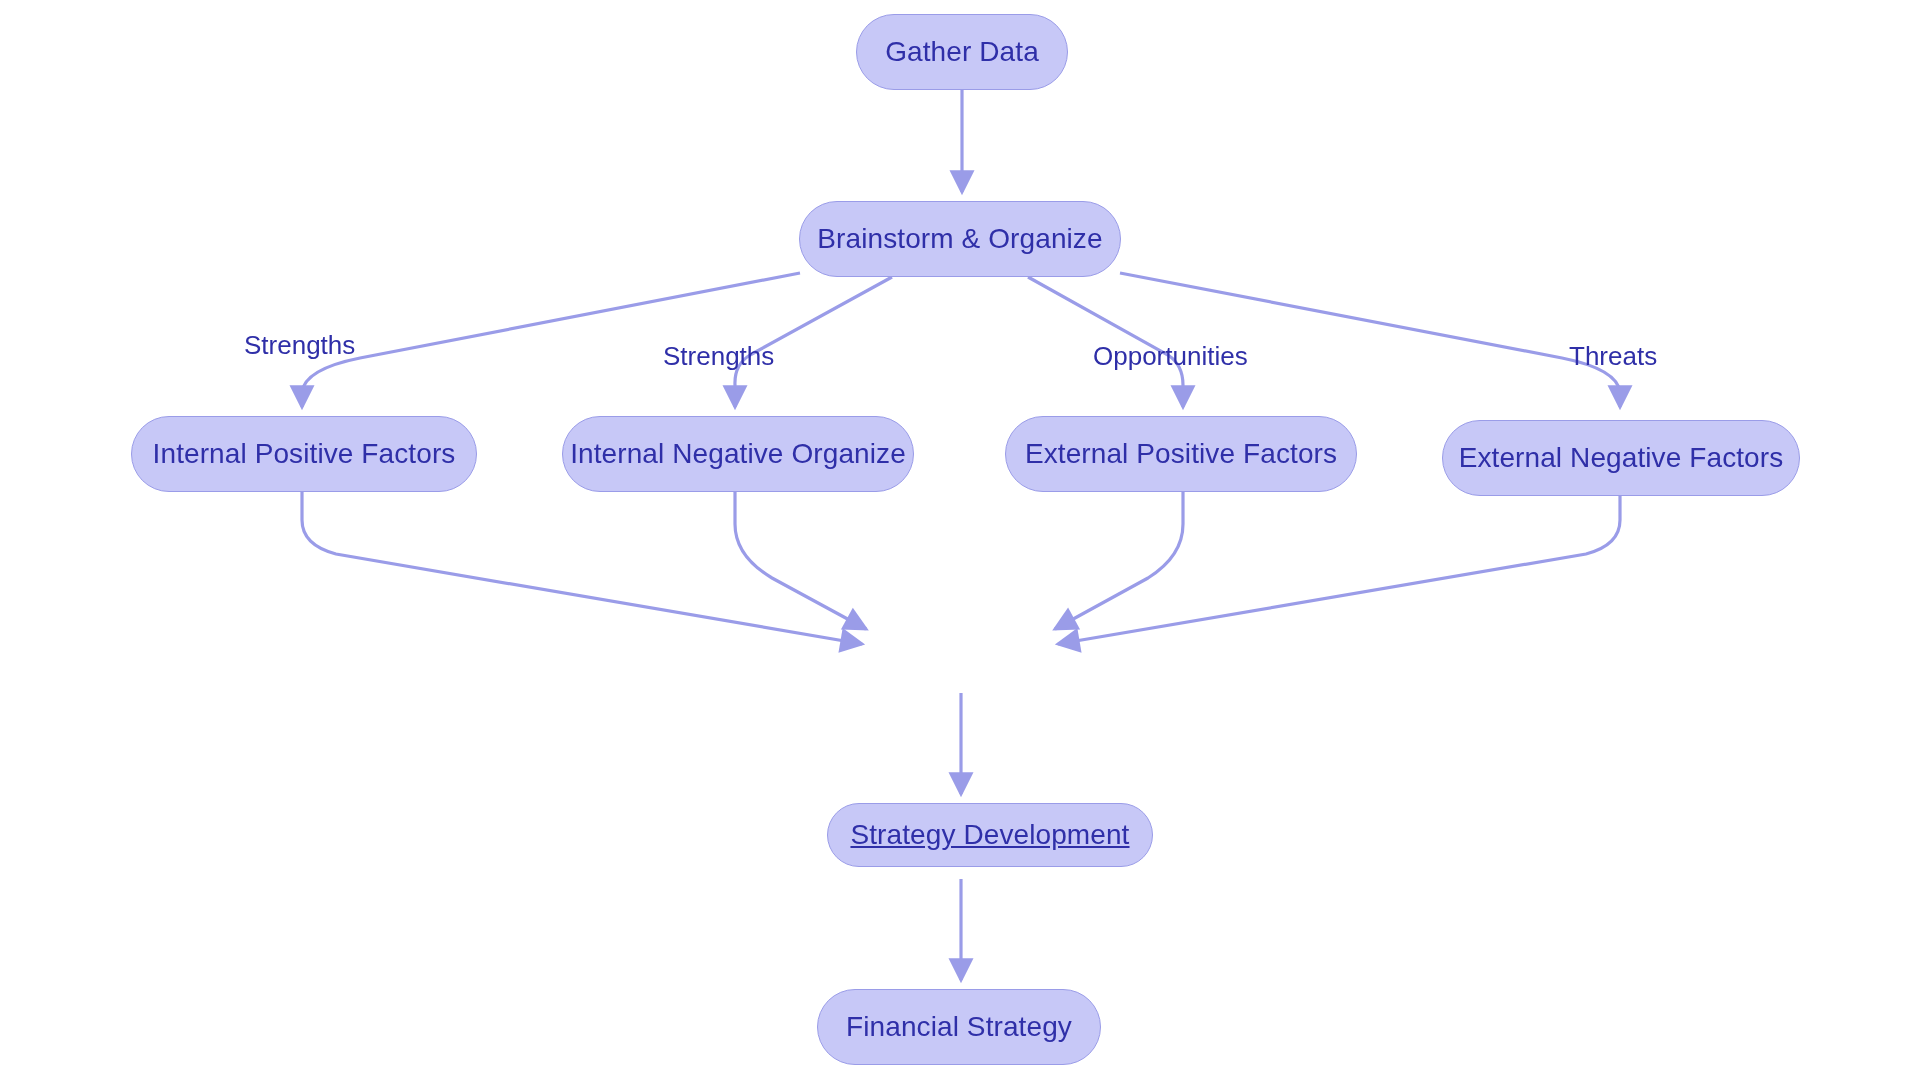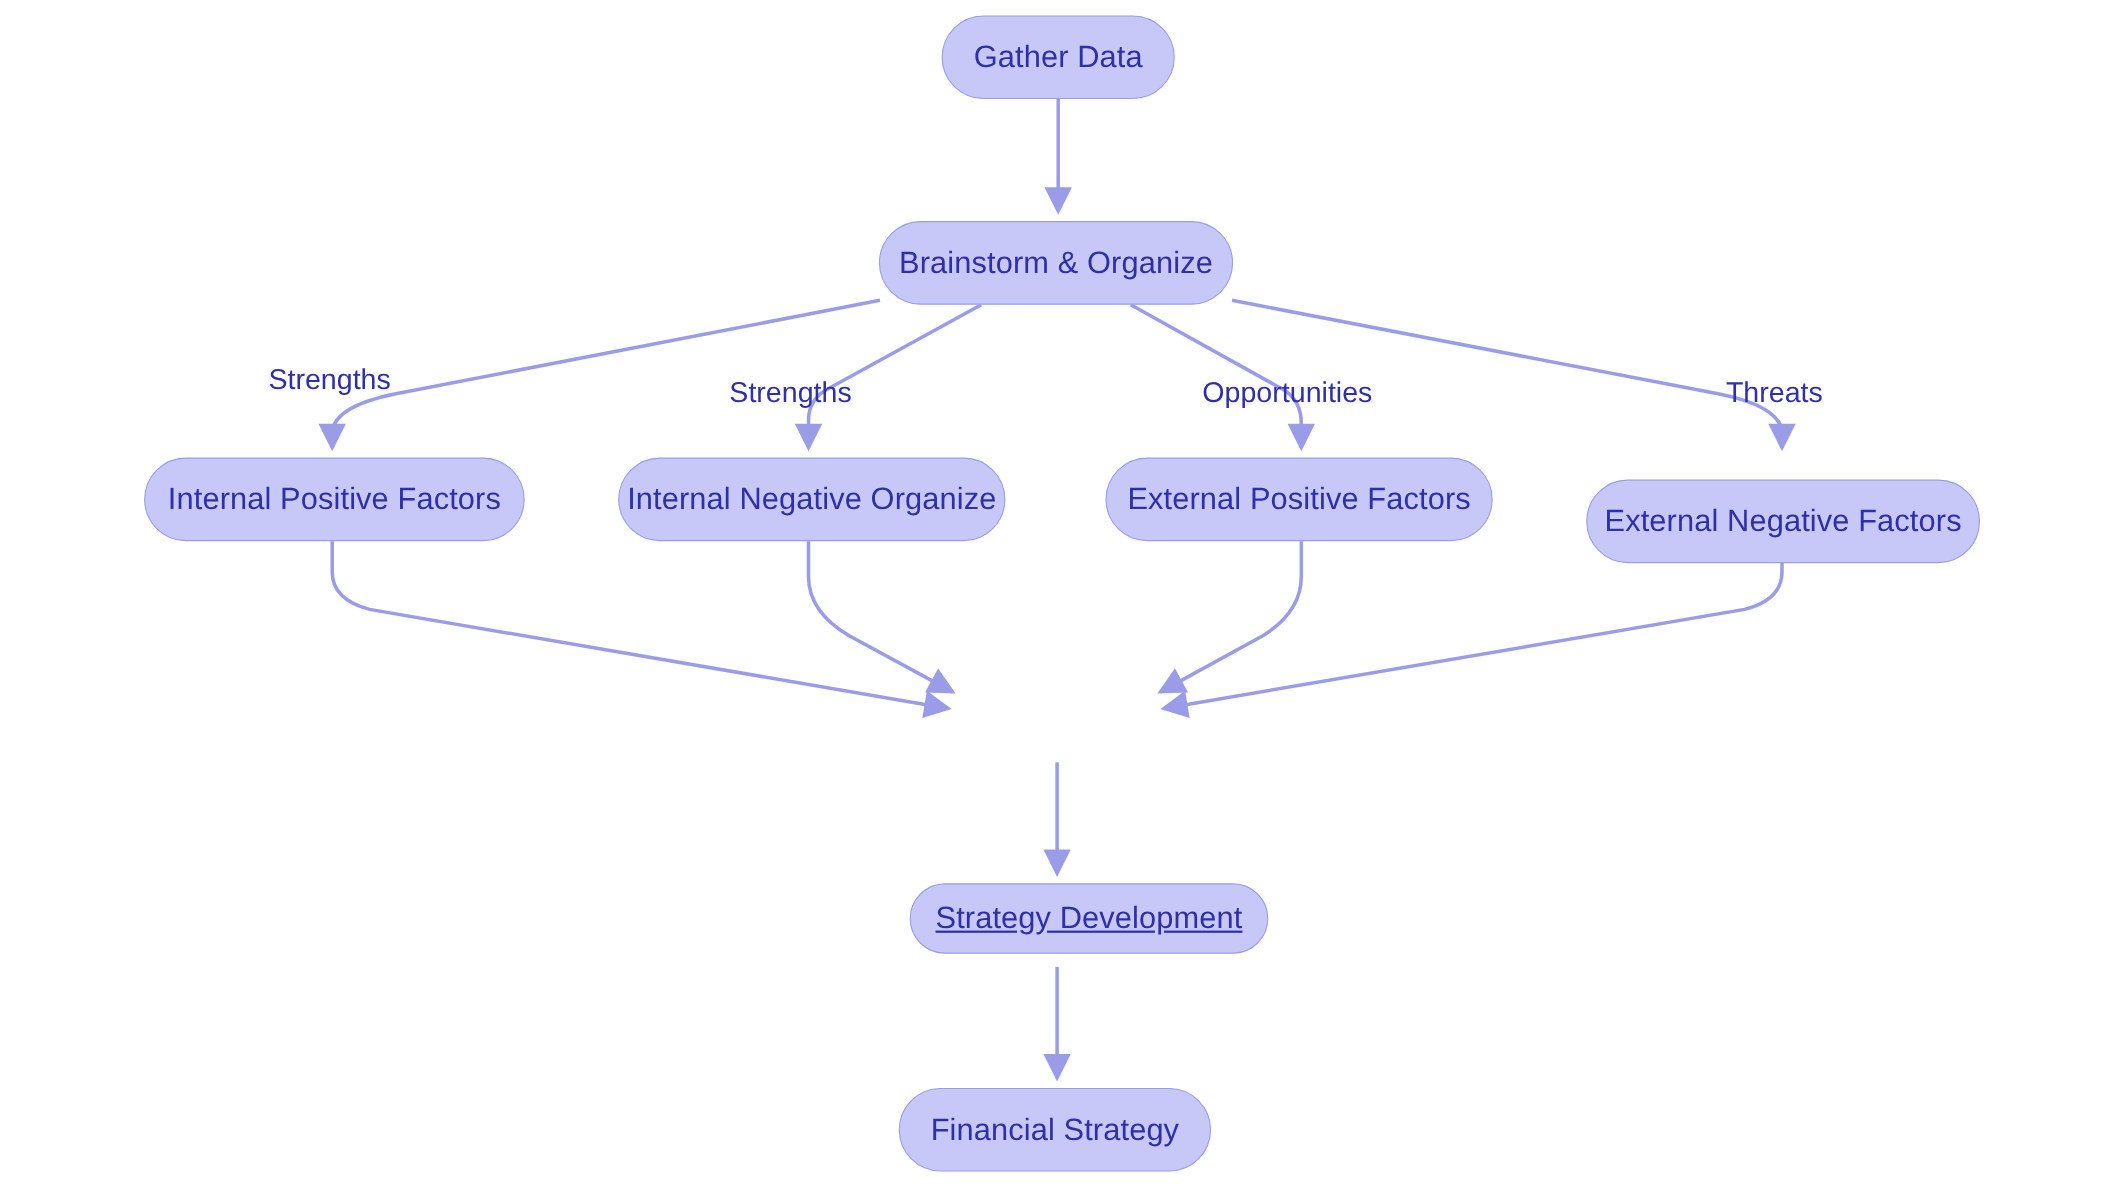--- a/index.html
+++ b/index.html
@@ -107,21 +107,21 @@
   </div>
 
   <div class="node" style="left:562px; top:416px; width:352px; height:76px;">
     <span class="node-label">Internal Negative Organize</span>
   </div>
 
   <div class="node" style="left:1005px; top:416px; width:352px; height:76px;">
     <span class="node-label">External Positive Factors</span>
   </div>
 
-  <div class="node" style="left:1442px; top:436px; width:358px; height:76px;">
+  <div class="node" style="left:1442px; top:420px; width:358px; height:76px;">
     <span class="node-label">External Negative Factors</span>
   </div>
 
 
   <div class="node" style="left:827px; top:803px; width:326px; height:64px;text-decoration:underline;">
     <span class="node-label">Strategy Development</span>
   </div>
 
   <div class="node" style="left:817px; top:989px; width:284px; height:76px;">
     <span class="node-label">Financial Strategy</span>

